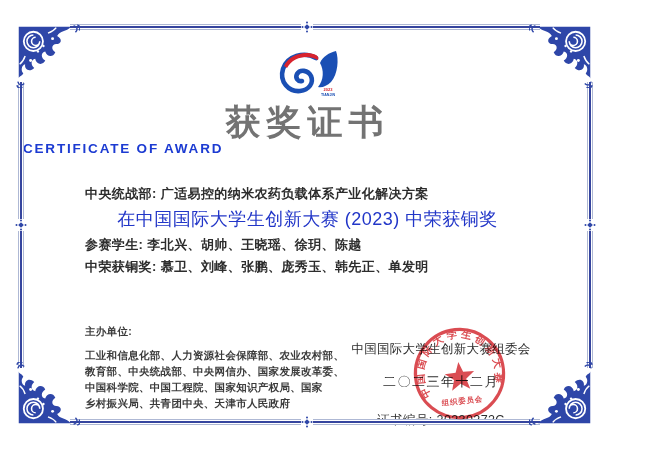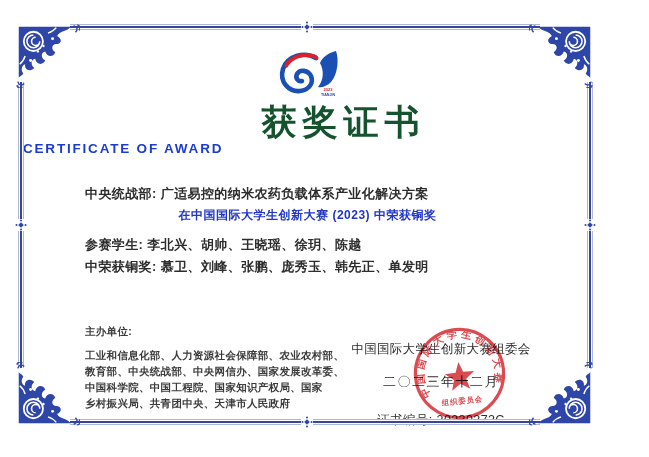--- a/index.html
+++ b/index.html
@@ -13,27 +13,27 @@
   .bline.v{width:6px;background:linear-gradient(to right,#aeb8d4 0,#aeb8d4 1px,#ffffff 1px,#ffffff 2px,#36459e 2px,#36459e 3.6px,#ffffff 3.6px,#ffffff 4.6px,#aeb8d4 4.6px,#aeb8d4 5.6px);}
   .corner{position:absolute;width:64px;height:64px;z-index:2;}
   .corner.tr{transform:scaleX(-1);}
   .corner.bl{transform:scaleY(-1);}
   .corner.br{transform:scale(-1,-1);}
   .knot{position:absolute;width:12px;height:12px;z-index:3;}
   
   .content{position:absolute;left:23px;top:29px;width:569px;height:395px;}
   .logo{position:absolute;left:248px;top:21px;width:72px;height:47px;}
   .title{position:absolute;top:70px;left:0;width:100%;text-align:center;
-         color:#14532d;font-size:35px;font-weight:900;letter-spacing:6px;margin-left:36px;}
+         color:#737373;font-size:35px;font-weight:900;letter-spacing:6px;}
   .subtitle{position:absolute;top:112px;left:0;width:100%;
          color:#1c3bd2;font-size:13.5px;font-weight:700;letter-spacing:1.8px;}
   .bodyline{position:absolute;left:62px;color:#2d2d2d;font-size:13px;font-weight:600;letter-spacing:.4px;white-space:nowrap;}
   .work{top:156px;}
   .award{position:absolute;top:178px;left:0;width:100%;text-align:center;
-         color:#2236c8;font-size:12px;font-weight:700;letter-spacing:.5px;}
+         color:#2236c8;font-size:18px;font-weight:400;letter-spacing:.5px;}
   .students{top:207px;}
   .teachers{top:229px;}
   .organizers{position:absolute;left:62px;top:294px;color:#3a3a3a;font-size:10.5px;font-weight:600;line-height:16px;letter-spacing:.3px;}
   .organizers .org-label{margin-bottom:8px;}
   .issuer{position:absolute;left:315px;top:312px;width:206px;text-align:center;color:#2d2d2d;font-weight:400;}
   .issuer .committee{font-size:12.5px;letter-spacing:.3px;}
   .issuer .idate{font-size:13px;margin-top:15px;letter-spacing:1.5px;}
   .issuer .certno{font-size:12.5px;margin-top:21px;letter-spacing:.4px;}
   .seal{position:absolute;left:388px;top:296px;width:97px;height:97px;z-index:5;
         opacity:.82;mix-blend-mode:multiply;transform:rotate(-6deg);}

